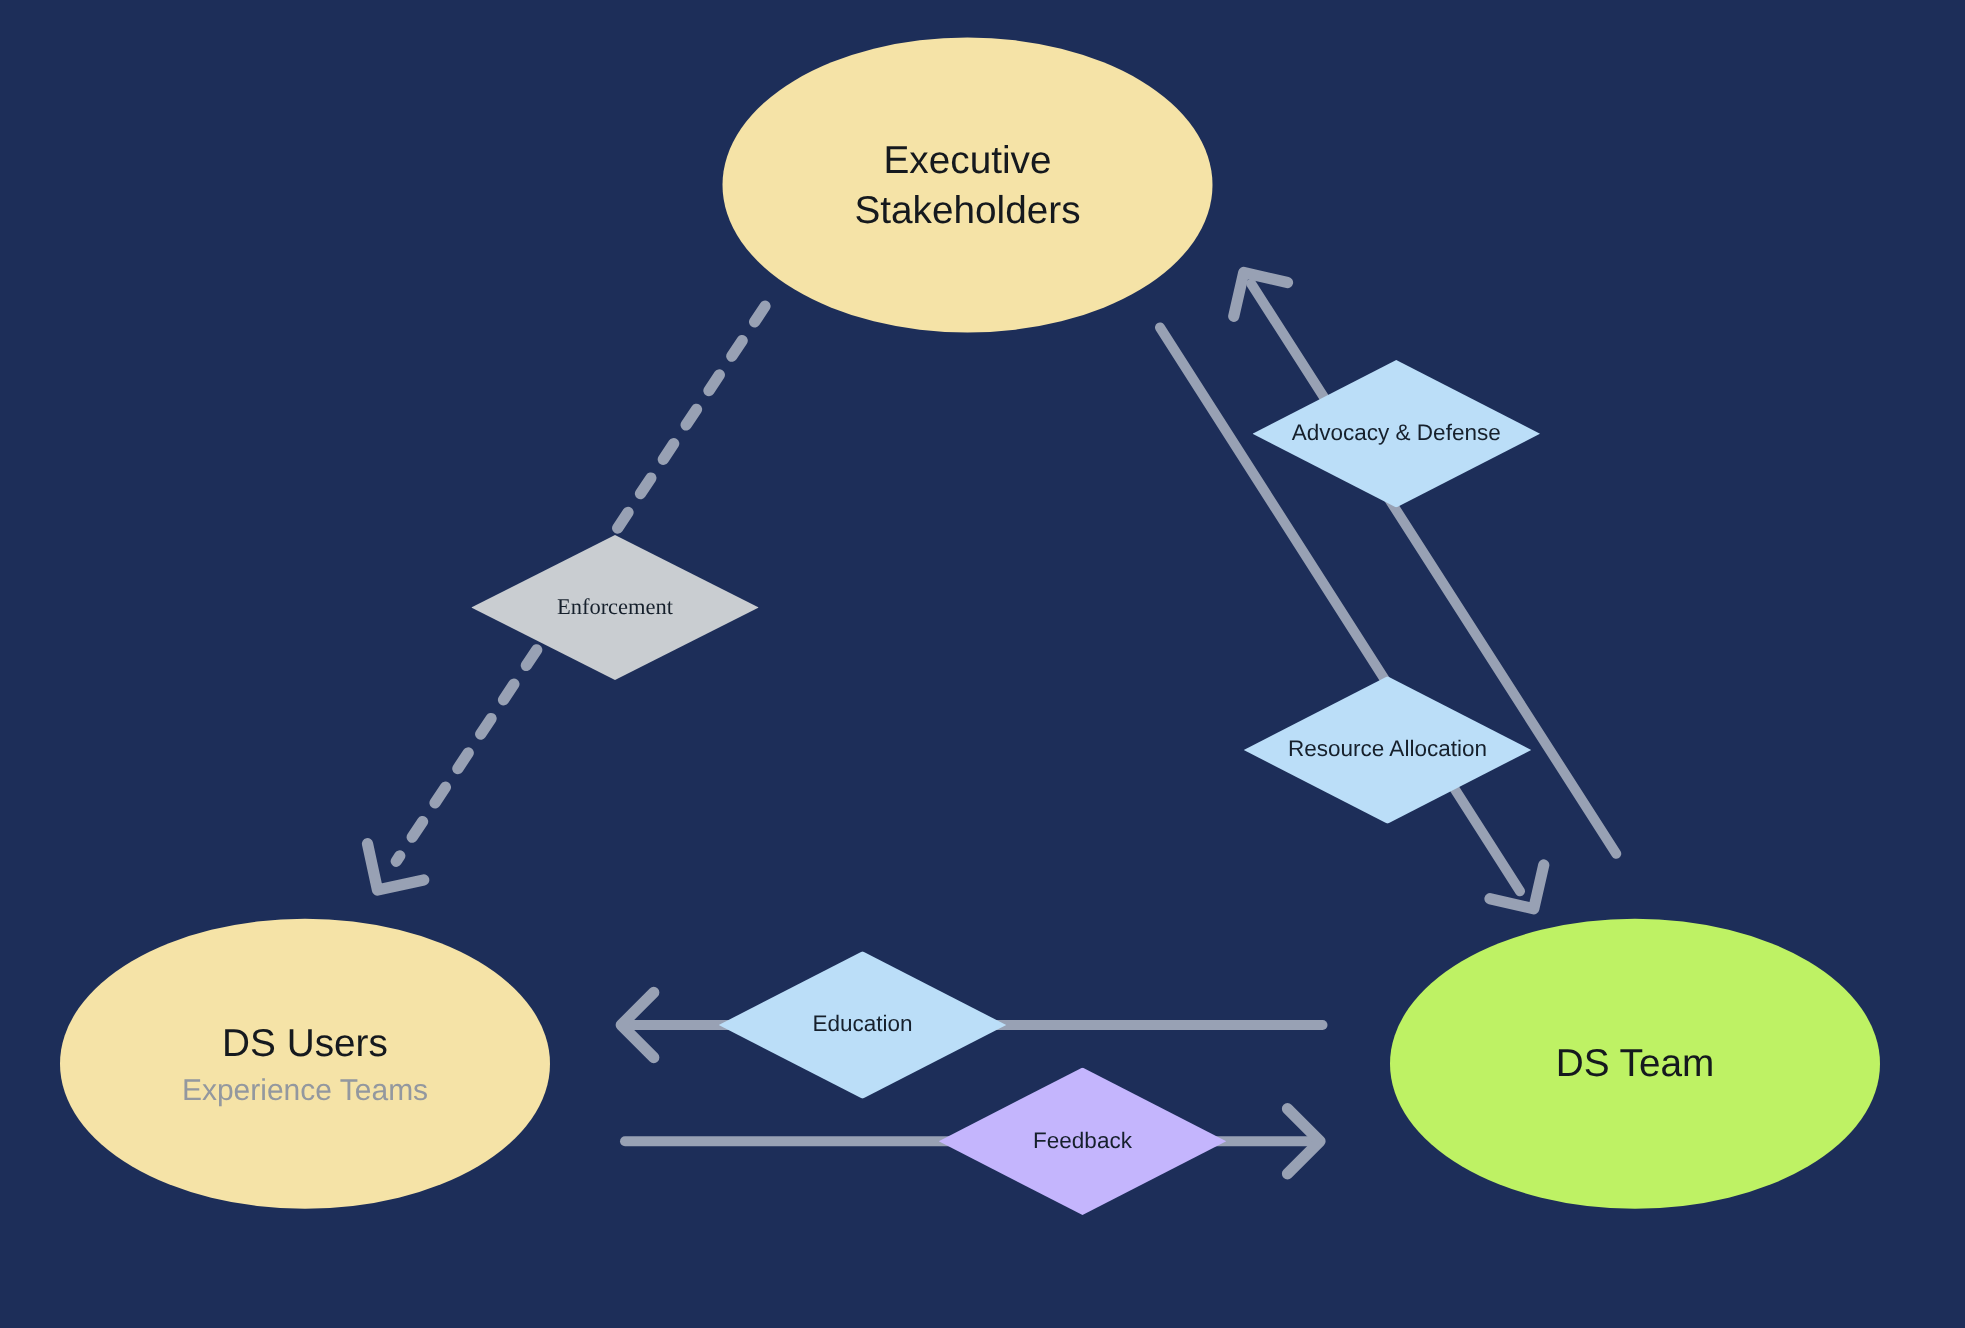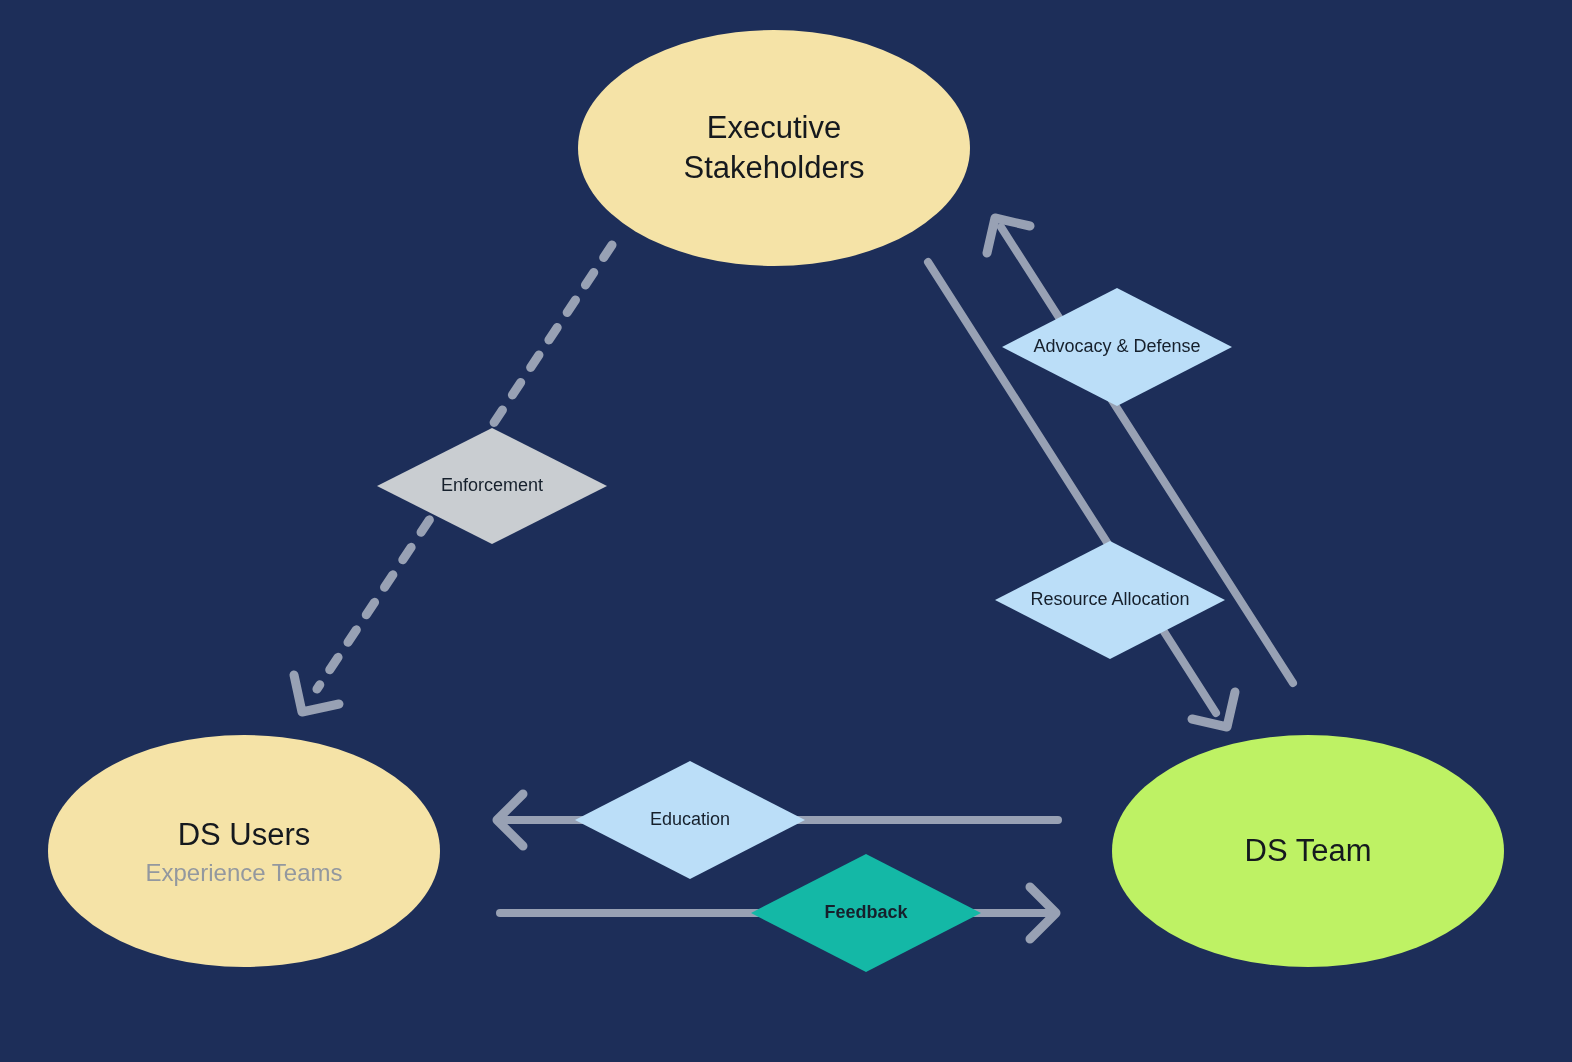--- a/index.html
+++ b/index.html
@@ -60,21 +60,21 @@
     align-items: center;
     justify-content: center;
     text-align: center;
   }
   .diamond .dlabel {
     color: #16202C;
     font-size: 18px;
     line-height: 1.3;
     max-width: 170px;
   }
-  .diamond.wide .dlabel { max-width: 210px; }
+  .diamond.wide .dlabel { max-width: 210px; font-family: Liberation Serif, serif; }
 </style>
 </head>
 <body>
 
 <div class="stage" style="background: rgb(29, 46, 89);">
 
   <svg class="arrows" viewBox="0 0 1572 1062">
 
     <g stroke="#98A1B4">
       <line class="dashed" x1="612" y1="245" x2="317" y2="689"></line>
@@ -111,21 +111,21 @@
   </div>
 
   <div class="diamond" style="left: 575px; top: 761px; width: 230px; height: 118px; background: rgb(187, 222, 248);">
     <div class="dlabel">Education</div>
   </div>
 
   <div class="diamond" style="left: 995px; top: 541px; width: 230px; height: 118px; background: rgb(187, 222, 248);">
     <div class="dlabel">Resource Allocation</div>
   </div>
 
-  <div class="diamond" style="left: 751px; top: 854px; width: 230px; height: 118px; background: #14b8a6; font-weight: bold;">
+  <div class="diamond" style="left: 751px; top: 854px; width: 230px; height: 118px; background: #c4b5fd;">
     <div class="dlabel">Feedback</div>
   </div>
 
   <div class="node" style="left: 48px; top: 735px; width: 392px; height: 232px; background: rgb(245, 227, 167);">
     <div class="label">DS Users</div>
     <div class="sublabel">Experience Teams</div>
   </div>
 
   <div class="node" style="left: 578px; top: 30px; width: 392px; height: 236px; background: rgb(245, 227, 167);">
     <div class="label">Executive Stakeholders</div>

